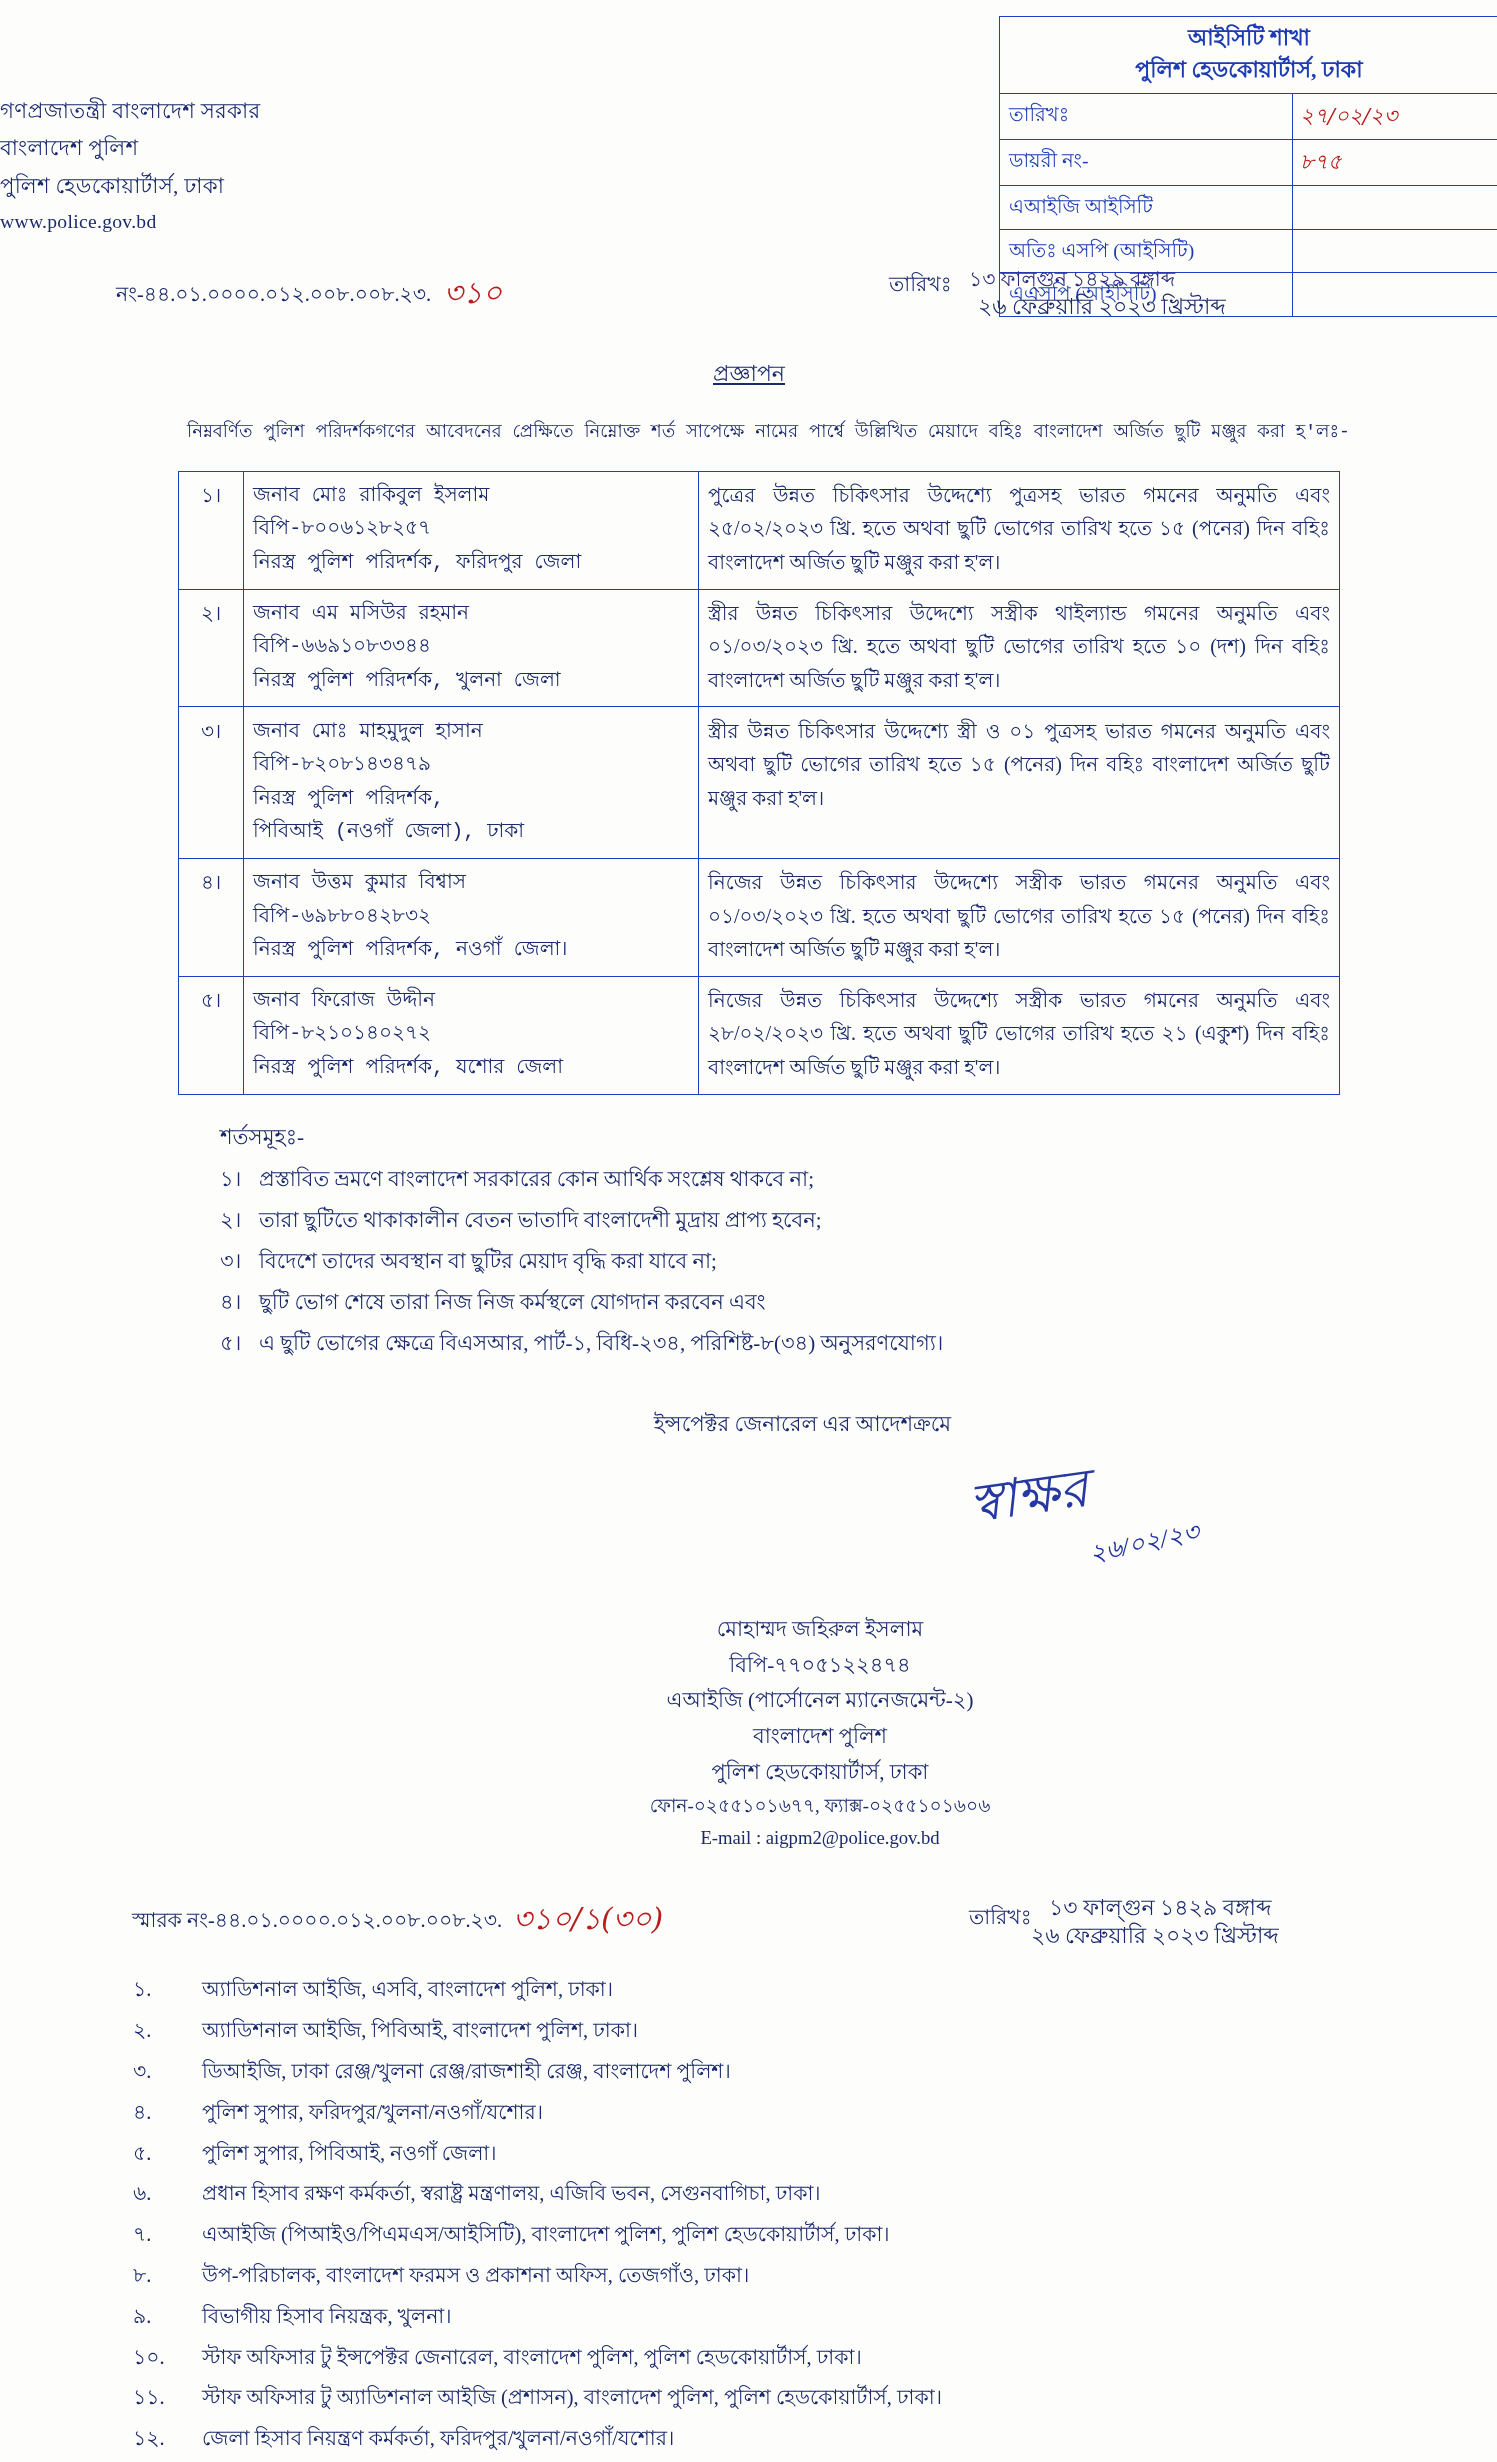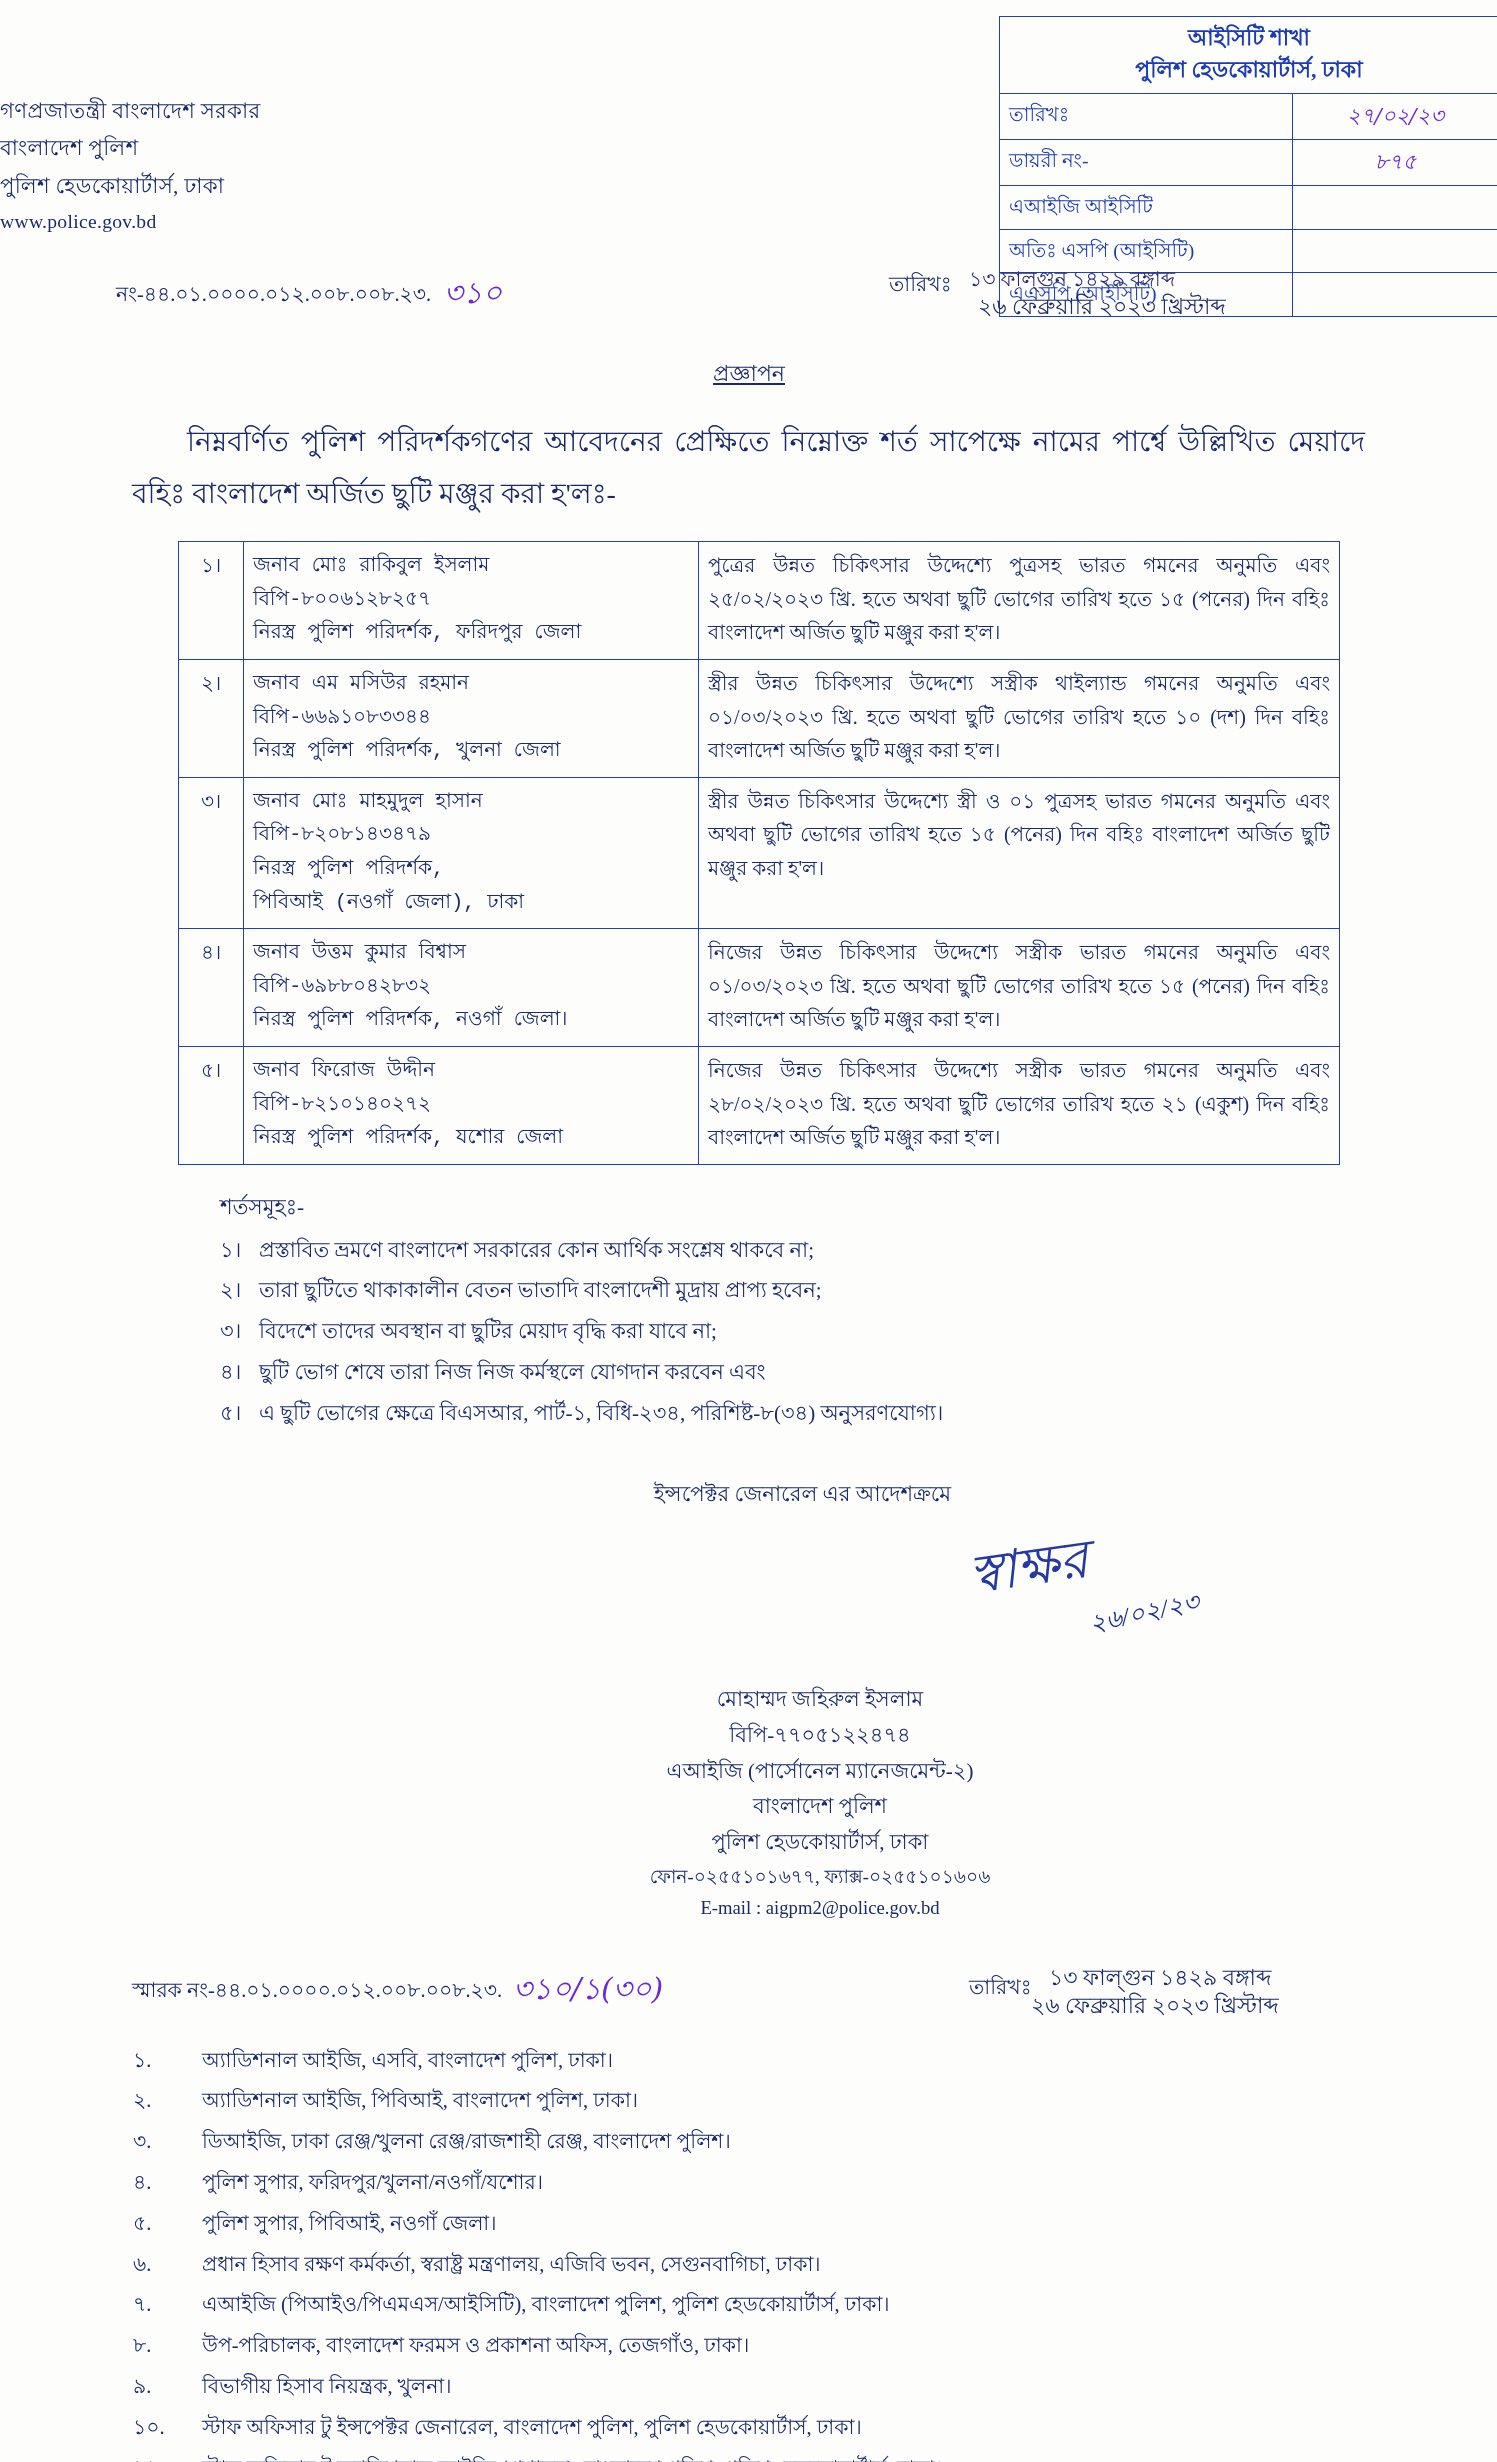--- a/index.html
+++ b/index.html
@@ -52,22 +52,21 @@
     flex:1;
     padding:5.3px 7.1px 3.6px;
     font-size:21.3px;
     color:#1f2f9c;
     font-family:"Liberation Serif",serif;
     box-sizing:border-box;
   }
   .hand{
     font-family:"DejaVu Serif",serif;
     font-style:italic;
-    color:#6d28d9;
-    text-align:center;
+    color:#b91c1c;
   }
   
   .header{
     text-align:left;
     padding-top:93px;
     line-height:1.75;
     font-size:21.3px;
   }
   .header div{letter-spacing:0.3px;}
   .header .web{font-size:19.6px;}
@@ -105,23 +104,24 @@
   }
   
   .doc-title{
     text-align:center;
     font-size:22px;
     margin-top:34px;
     text-decoration:underline;
   }
   .intro{
     margin:23px 133px 0 132px;
-    font-size:28px;
+    font-size:18px;
     line-height:1.85;
     text-align:justify;
+    font-family:Liberation Mono, monospace;
   }
   .intro .indent{display:inline-block;width:55px;}
   
   table.main{
     margin:21.3px 0 0 178px;
     border-collapse:collapse;
     width:1156px;
     table-layout:fixed;
   }
   table.main td{

